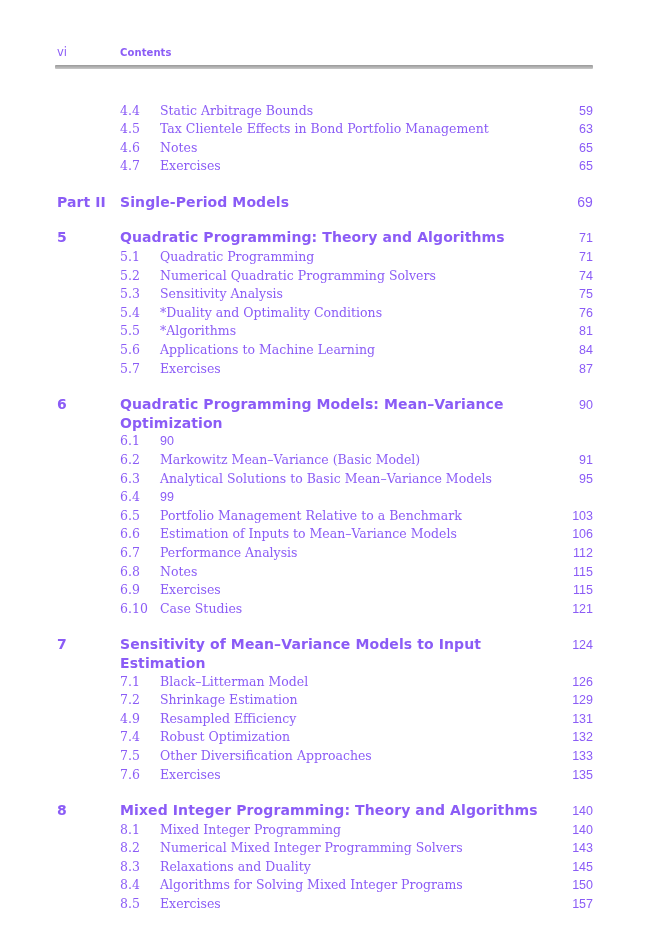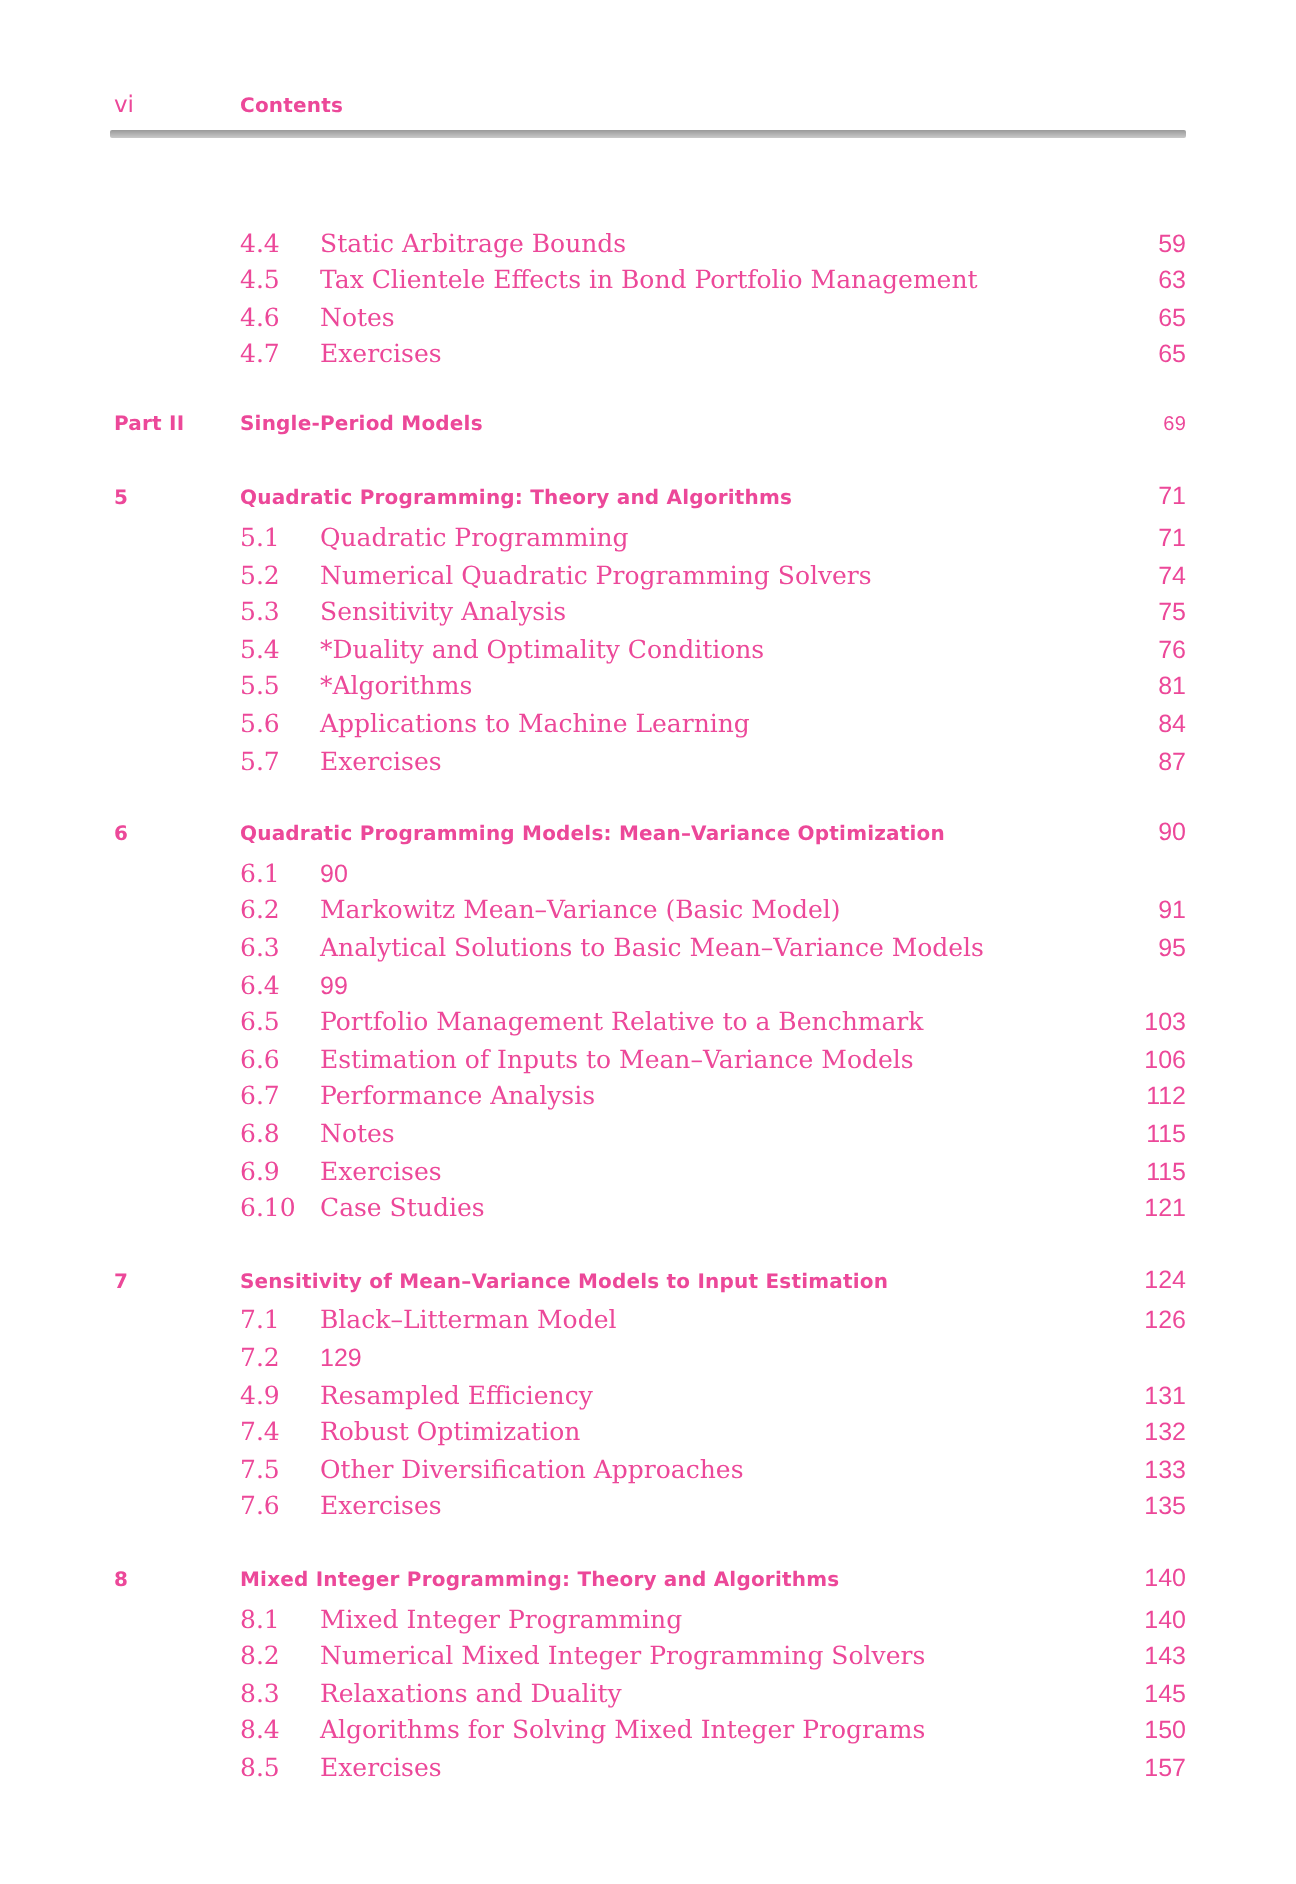--- a/index.html
+++ b/index.html
@@ -2,21 +2,21 @@
 <html><head>
 <meta charset="utf-8">
 <style>
   * { margin: 0; padding: 0; box-sizing: border-box; }
   html, body { background: #ffffff; }
   .page {
     position: relative;
     width: 648px;
     height: 942px;
     background: #ffffff;
-    color: #ec4899;
+    color: #8b5cf6;
     font-family: "DejaVu Serif", serif;
     font-size: 12.5px;
     overflow: hidden;
   }
   
   .header {
     display: flex;
     align-items: baseline;
     padding: 45px 55px 0 57px;
   }
@@ -32,37 +32,37 @@
     letter-spacing: 0.1px;
   }
   .rule {
     margin: 6px 55px 0 55px;
     height: 3.5px;
     background: linear-gradient(to bottom, #999999, #c9c9c9);
     border-radius: 1px;
   }
   
   .toc-body {
-    margin-top: 44px;
+    margin-top: 33px;
     padding: 0 55px 0 57px;
   }
   .toc-block { margin-bottom: 17px; }
   .row {
     display: flex;
     align-items: baseline;
     line-height: 18.6px;
   }
   .col-num { width: 63px; flex: 0 0 63px; }
   .sec-num { width: 40px; flex: 0 0 40px; }
   .title   { flex: 1 1 auto; padding-right: 10px; }
   .pagenum { flex: 0 0 auto; text-align: right; font-family: Liberation Sans, sans-serif; font-weight: normal; }
   .heading-font {
     font-family: "DejaVu Sans", "Liberation Sans", sans-serif;
     font-weight: bold;
-    font-size: 10px;
+    font-size: 14px;
     letter-spacing: 0.1px;
   }
 </style>
 </head>
 <body>
 
 <div class="page">
   <div class="header">
     <span class="folio">vi</span>
     <span class="running-head">Contents</span>
@@ -224,20 +224,21 @@
         </div>
         <div class="row">
           <span class="col-num"></span>
           <span class="sec-num">7.1</span>
           <span class="title">Black–Litterman Model</span>
           <span class="pagenum">126</span>
         </div>
         <div class="row">
           <span class="col-num"></span>
           <span class="sec-num">7.2</span>
+          <span class="title">Shrinkage Estimation</span>
           <span class="pagenum">129</span>
         </div>
         <div class="row">
           <span class="col-num"></span>
           <span class="sec-num">4.9</span>
           <span class="title">Resampled Efficiency</span>
           <span class="pagenum">131</span>
         </div>
         <div class="row">
           <span class="col-num"></span>

